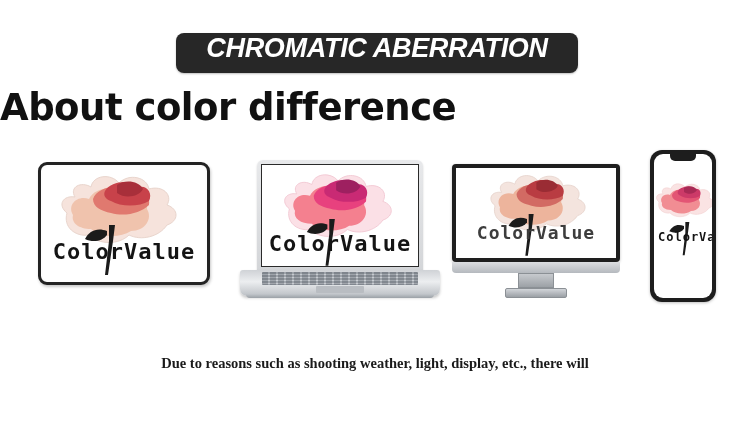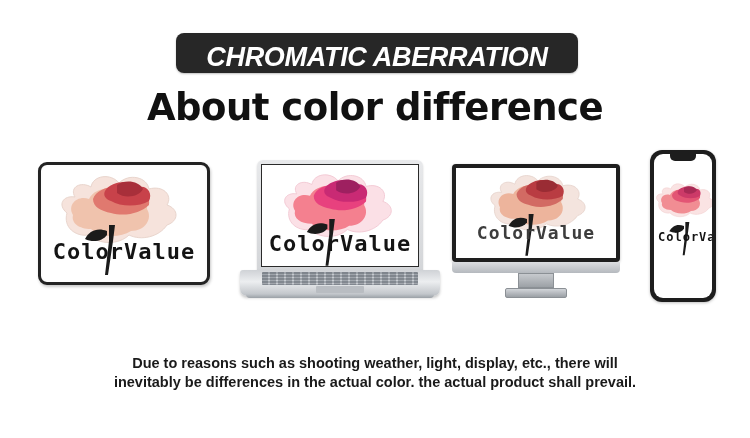--- a/index.html
+++ b/index.html
@@ -19,41 +19,40 @@
   
   .banner {
     position: absolute;
     left: 176px;
     top: 33px;
     width: 402px;
     height: 40px;
     background: #272727;
     border-radius: 8px;
     display: flex;
-    align-items: flex-end;
+    align-items: flex-start;
     justify-content: center;
     box-shadow: 0 1px 2px rgba(0,0,0,0.25);
   }
   .banner-text {
     color: #ffffff;
     font-size: 27px;
     font-weight: bold;
     font-style: italic;
     letter-spacing: -0.3px;
     white-space: nowrap;
     font-family: "Liberation Sans", sans-serif;
   }
 
   
   .subtitle {
     position: absolute;
     left: 0;
     top: 86px;
     width: 750px;
-    text-align: center;
     color: #111111;
     font-size: 37px;
     font-weight: bold;
     letter-spacing: -0.5px;
     font-family: "DejaVu Sans", sans-serif;
   }
 
   
   .devices {
     position: absolute;
@@ -263,21 +262,21 @@
   .disclaimer {
     position: absolute;
     left: 0;
     top: 354px;
     width: 750px;
     text-align: center;
     color: #1a1a1a;
     font-size: 14.5px;
     font-weight: bold;
     line-height: 19px;
-    font-family: Liberation Sans, sans-serif;
+    font-family: Liberation Serif, serif;
   }
   .disclaimer div { white-space: nowrap; }
 </style>
 </head>
 <body>
 
 <div class="banner">
   <span class="banner-text">CHROMATIC ABERRATION</span>
 </div>
 
@@ -363,14 +362,13 @@
         <path d="M24 6 C14 2 6 6 2 14 C10 18 20 16 24 10 Z" fill="#1b1b1b"></path>
       </svg>
       <div class="cv-text" style="top:76px; font-size:12px; text-align:left; padding-left:4px;">ColorVal</div>
     </div>
   </div>
 
 </div>
 
 <div class="disclaimer">
   <div>Due to reasons such as shooting weather, light, display, etc., there will</div>
-  <div>inevitably be differences in the actual color. the actual product shall prevail.</div>
 </div>
 
 </body></html>

